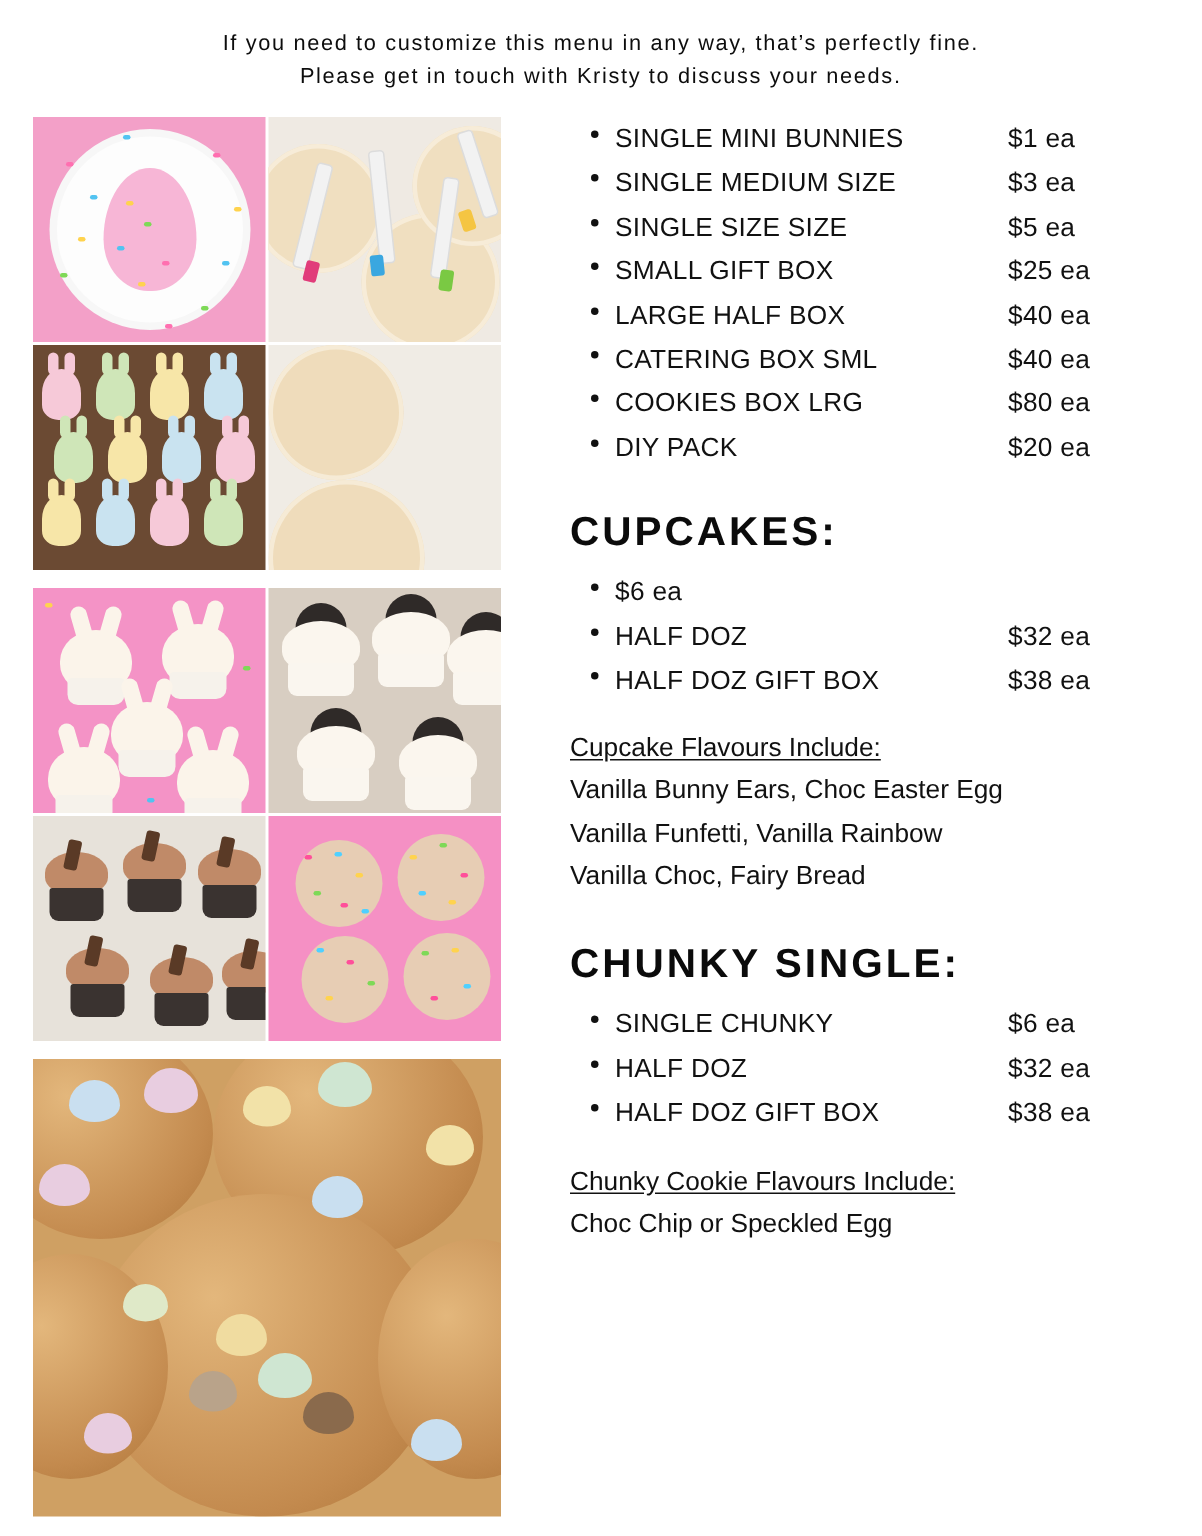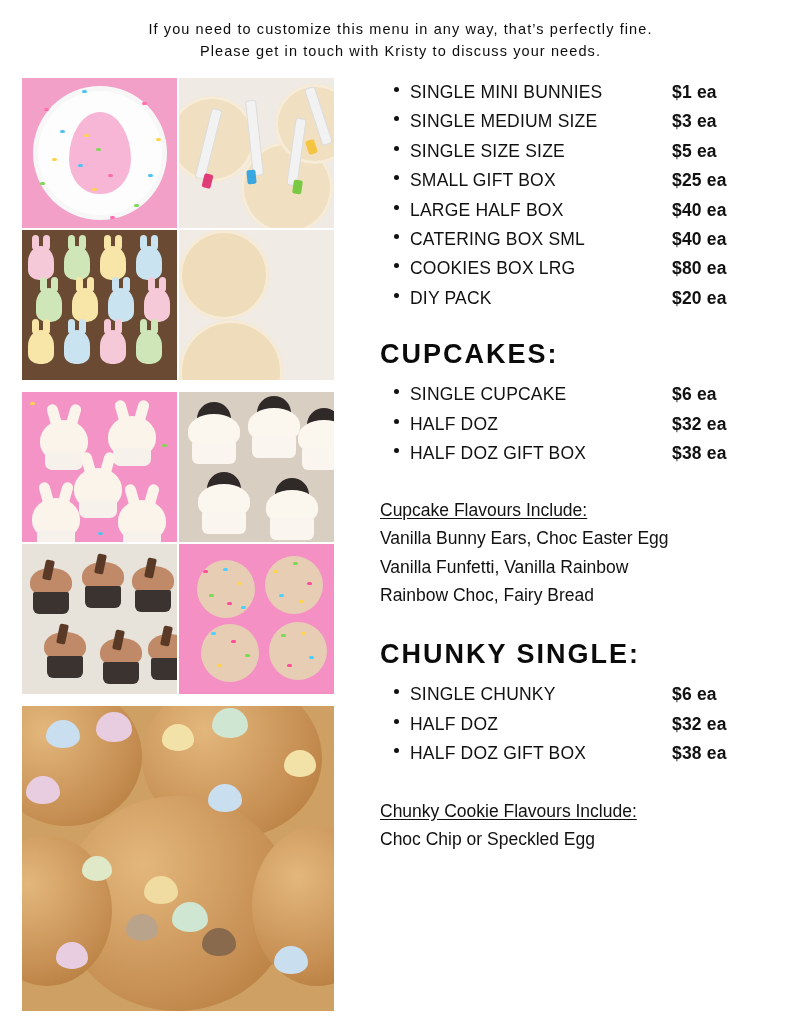--- a/index.html
+++ b/index.html
@@ -228,25 +228,24 @@
     background: #111;
   }
   ul.price-list li .item {
     width: 262px;
     flex: 0 0 262px;
     letter-spacing: 0.2px;
   }
   ul.price-list li .price {
     flex: 0 0 auto;
     letter-spacing: 0.2px;
-    font-weight: bold;
   }
 
   .flavours {
-    margin-top: 32px;
+    margin-top: 20px;
   }
   .flavours .fhead {
     font-size: 17.5px;
     text-decoration: underline;
     text-underline-offset: 2px;
     margin-bottom: 3px;
     color: #111;
   }
   .flavours .fline {
     font-size: 17.5px;
@@ -523,39 +522,38 @@
             <span class="price">$20 ea</span>
           </li>
       </ul>
 
       <div class="sec-gap-1"></div>
 
       <h2 class="section">CUPCAKES:</h2>
       <ul class="price-list">
         <li>
             <span class="bullet"></span>
-            <span class="item">SINGLE CUPCAKE</span>
             <span class="price">$6 ea</span>
           </li>
         <li>
             <span class="bullet"></span>
             <span class="item">HALF DOZ</span>
             <span class="price">$32 ea</span>
           </li>
         <li>
             <span class="bullet"></span>
             <span class="item">HALF DOZ GIFT BOX</span>
             <span class="price">$38 ea</span>
           </li>
       </ul>
       <div class="flavours">
         <div class="fhead">Cupcake Flavours Include:</div>
         <div class="fline">Vanilla Bunny Ears, Choc Easter Egg</div>
         <div class="fline">Vanilla Funfetti, Vanilla Rainbow</div>
-        <div class="fline">Rainbow Choc, Fairy Bread</div>
+        <div class="fline">Vanilla Choc, Fairy Bread</div>
       </div>
 
       <div class="sec-gap-2"></div>
 
       <h2 class="section">CHUNKY SINGLE:</h2>
       <ul class="price-list">
         <li>
             <span class="bullet"></span>
             <span class="item">SINGLE CHUNKY</span>
             <span class="price">$6 ea</span>

